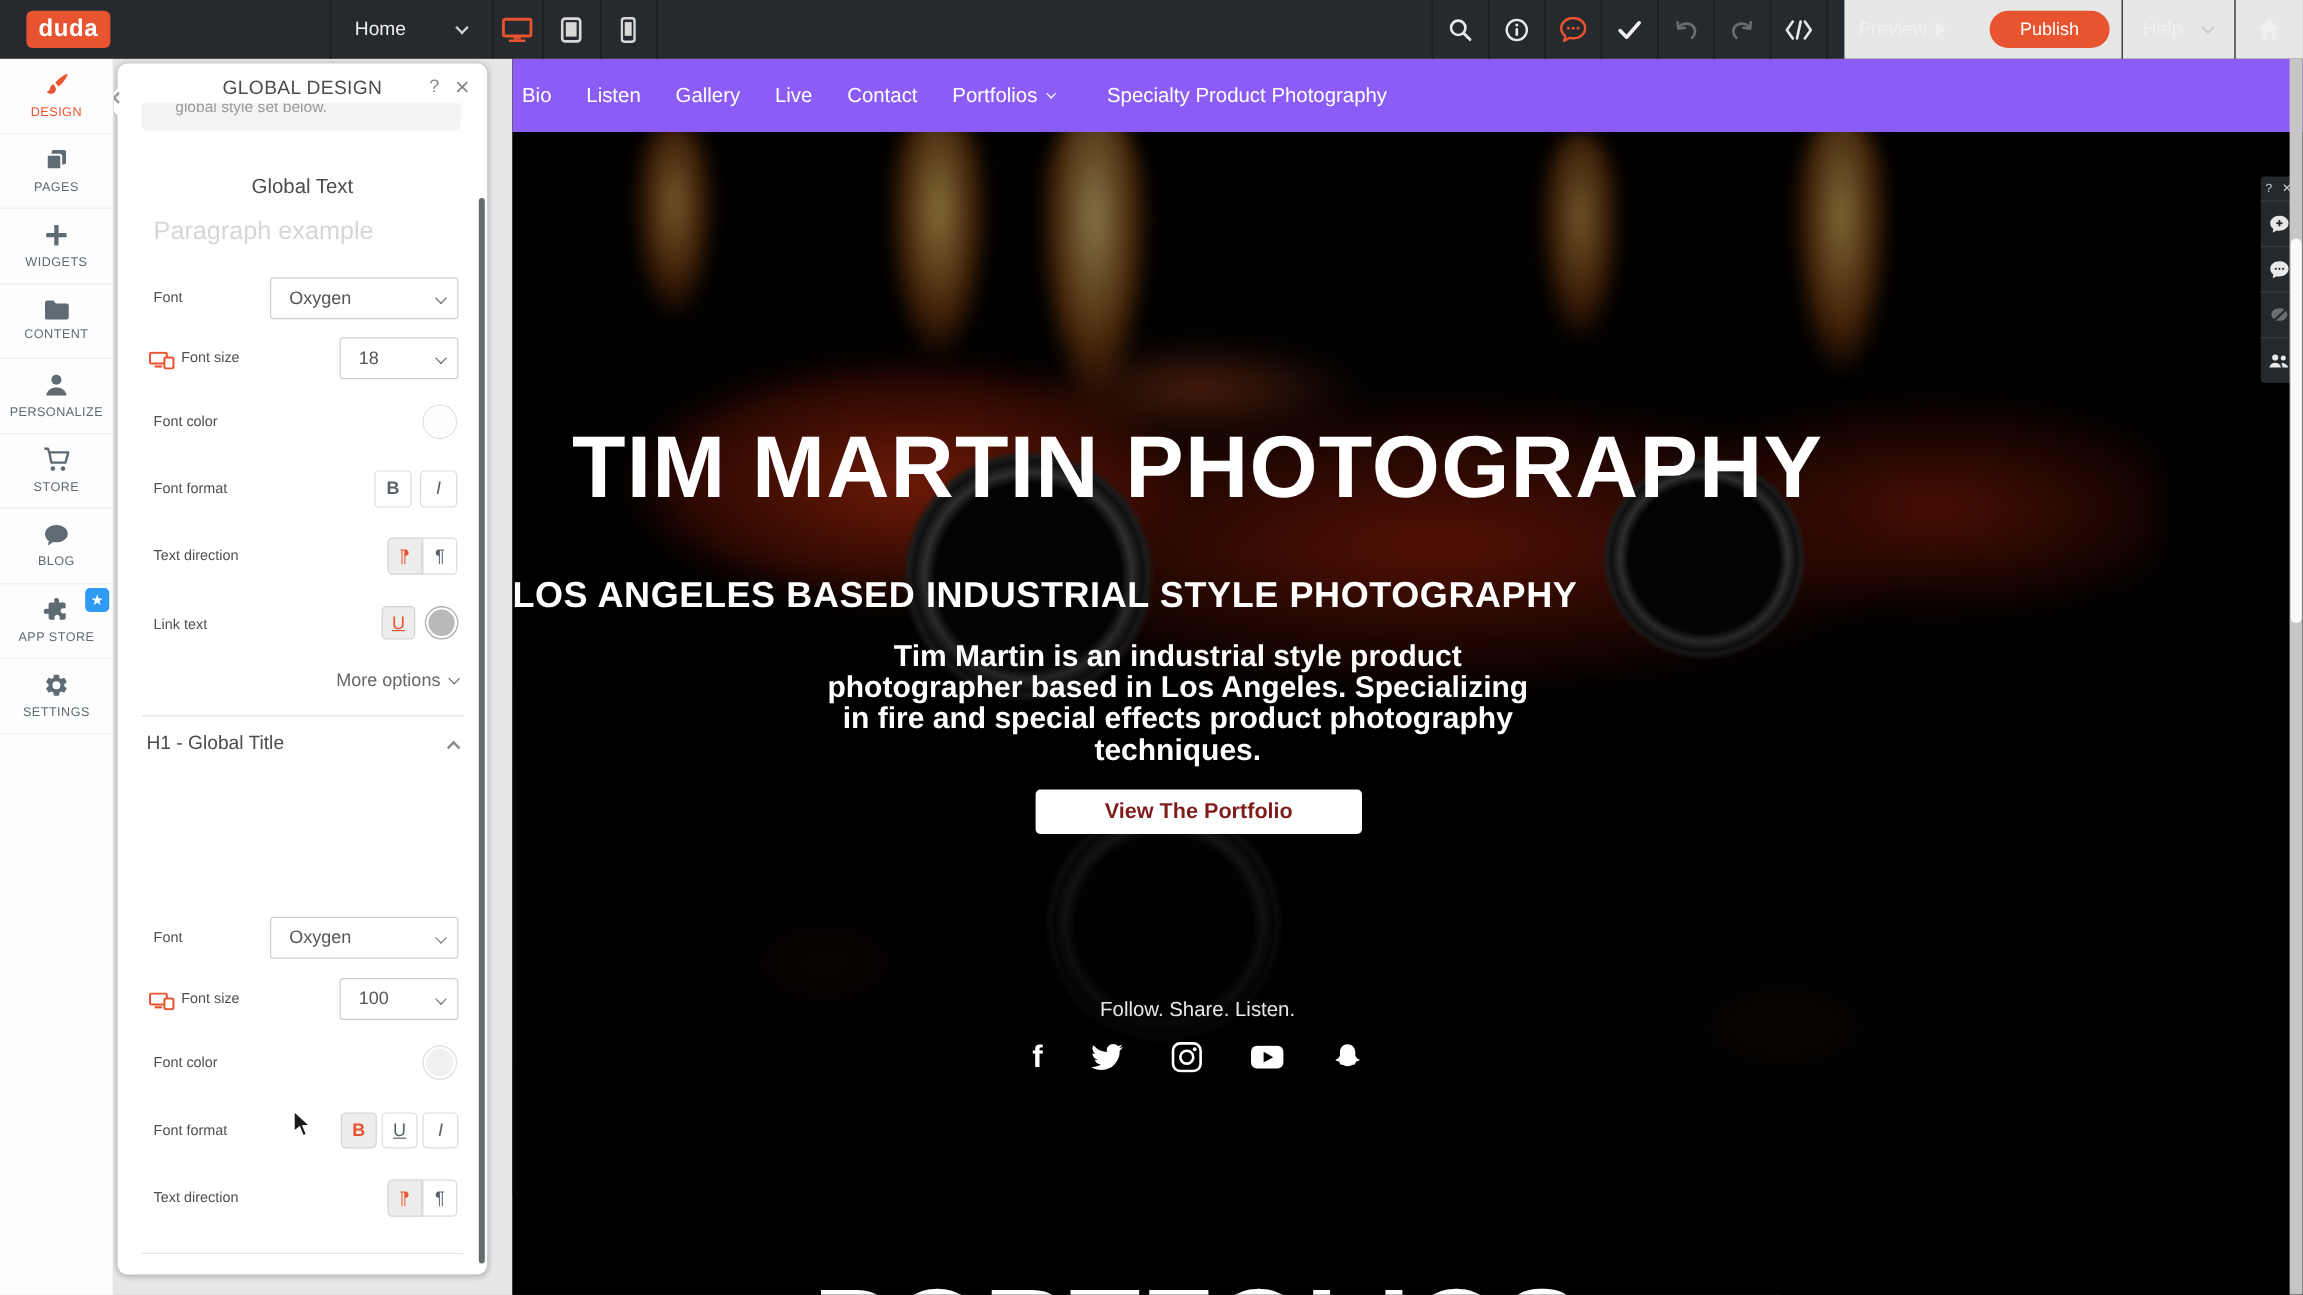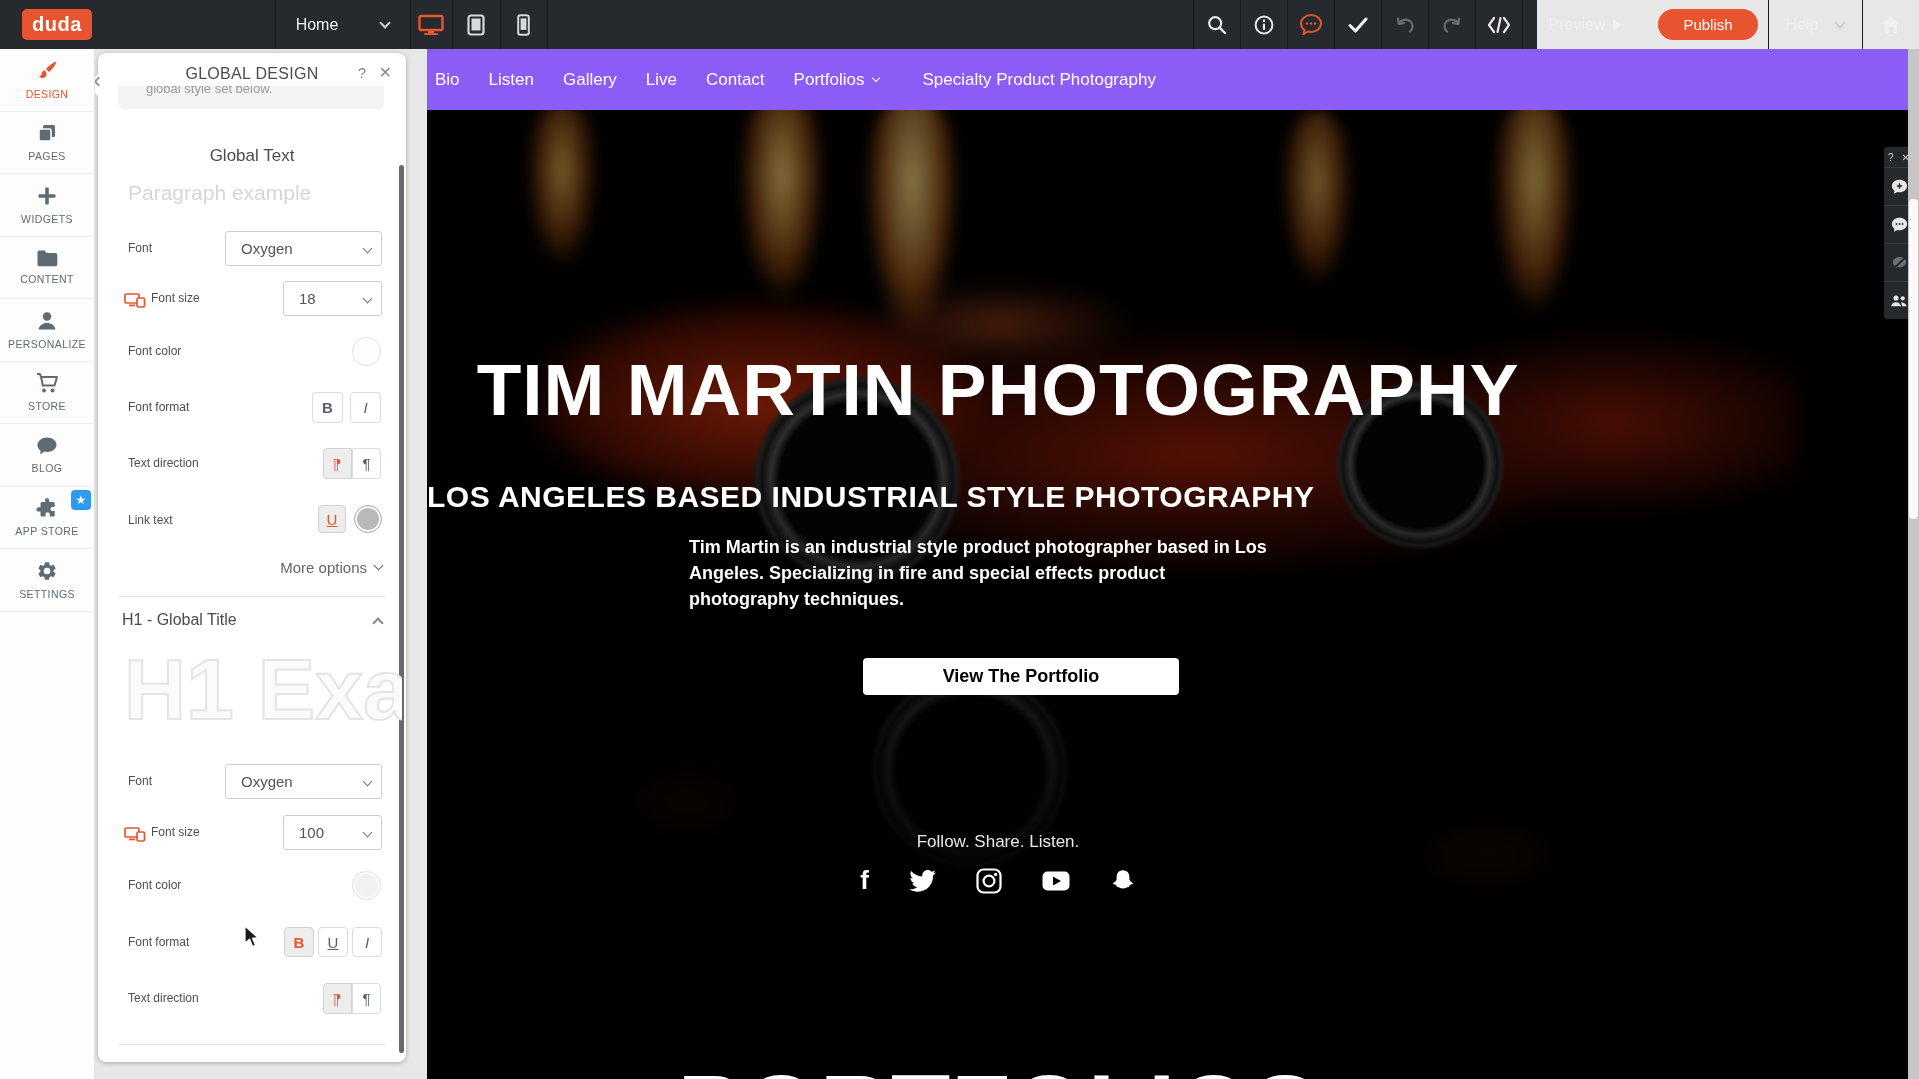--- a/index.html
+++ b/index.html
@@ -109,24 +109,24 @@
     background:radial-gradient(circle, #050505 52%, #4a4a4a 58%, #191919 64%, #2d2d2d 67%, transparent 71%); }
   .hero-shade { position:absolute; left:0; top:0; width:100%; height:100%;
     background:linear-gradient(180deg, rgba(0,0,0,.45) 0%, rgba(0,0,0,.38) 40%, rgba(0,0,0,.72) 72%, #000 96%); }
   .glow { position:absolute; border-radius:50%; filter:blur(14px); }
 
   .site-col { position:absolute; left:0; top:0; width:1142px; height:100%; }
   .hero-title { position:absolute; left:0; right:0; top:238px; text-align:center; color:#fff; font-size:73px;
                 font-weight:bold; letter-spacing:1px; white-space:nowrap; }
   .hero-sub { position:absolute; left:0; right:0; top:370px; color:#fff; font-size:30px;
               font-weight:bold; letter-spacing:0.5px; }
-  .hero-body { position:absolute; left:262px; top:424px; width:585px; color:#fff; font-size:18px; font-weight:bold;
-               line-height:26px; }
-  .hero-cta { position:absolute; left:436px; top:548px; width:316px; height:37px; background:#fff; border:none;
-              border-radius:4px; font-size:18px; font-weight:bold; color:#000000; cursor:pointer; font-family:inherit; }
+  .hero-body { position:absolute; left:262px; top:424px; width:585px; color:#fff; font-size:25px; font-weight:bold;
+               line-height:26px;text-align:center; }
+  .hero-cta { position:absolute; left:436px; top:548px; width:272px; height:37px; background:#fff; border:none;
+              border-radius:4px; font-size:18px; font-weight:bold; color:#7f1d1d; cursor:pointer; font-family:inherit; }
   .hero-follow { position:absolute; left:0; right:0; top:722px; text-align:center; color:#e8e8e8; font-size:17px; }
   .hero-social { position:absolute; left:0; right:0; top:755px; display:flex; justify-content:center; gap:40px; }
   .hero-social .s-ico { color:#fff; cursor:pointer; display:flex; align-items:center; }
   .fb-f2 { font-size:26px; font-weight:bold; color:#fff; }
 
   .portfolios-sec { position:absolute; left:0; top:948px; width:1492px; height:131px; background:#000; overflow:hidden; }
   .portfolios-h { position:absolute; left:0; width:1142px; top:56px; text-align:center; color:#fff; font-size:97px;
                   font-weight:bold; letter-spacing:1px; }
 
   
@@ -403,21 +403,20 @@
 
   <div class="more-opts" style="top:506px">
     <span>More options</span>
     <span class="dd-chev2"></span>
   </div>
 
   <div class="divider" style="top:543px"></div>
 
   <div class="h1-heading">H1 - Global Title</div>
   <div class="h1-collapse"></div>
-  <div class="h1-sample">H1 Exa</div>
 
   <div class="row-label" style="left:30px;top:721px">Font</div>
   <div class="dd" style="left:127px;top:711px;width:157px">
     <span>Oxygen</span>
     <span class="dd-chev"></span>
   </div>
 
   <span class="resp-ico" style="left:26px;top:774px">
     <svg width="22" height="15" viewBox="0 0 22 15">
         <rect x="1" y="1" width="14" height="9" rx="1.2" fill="none" stroke="#e8542f" stroke-width="1.7"></rect>

